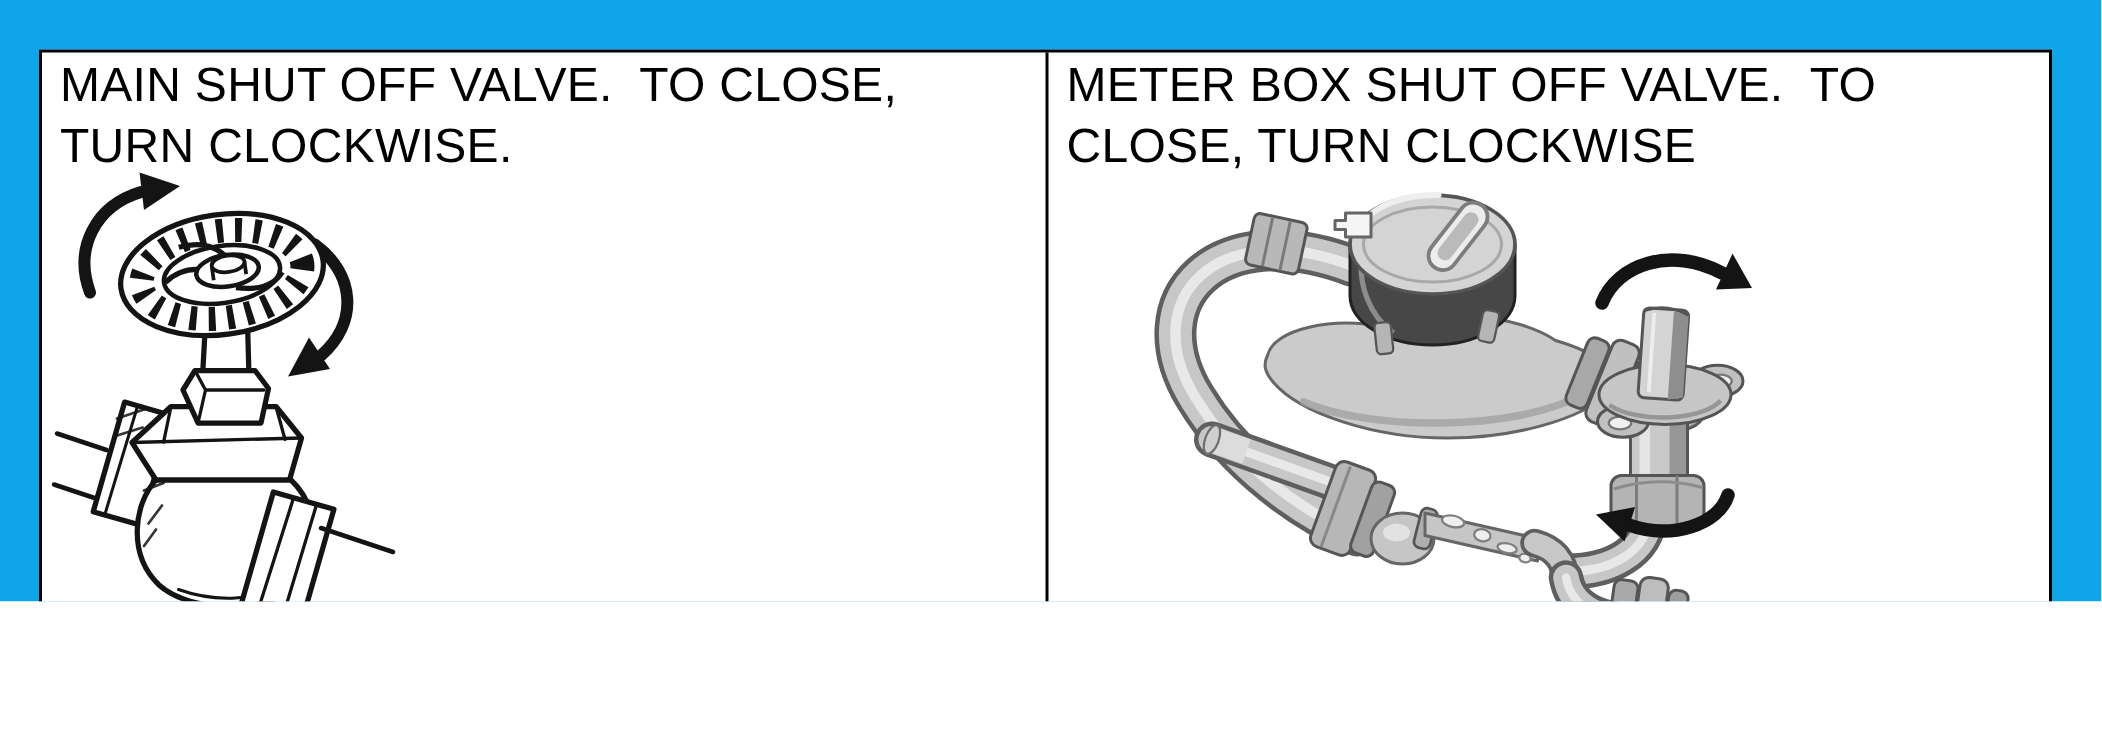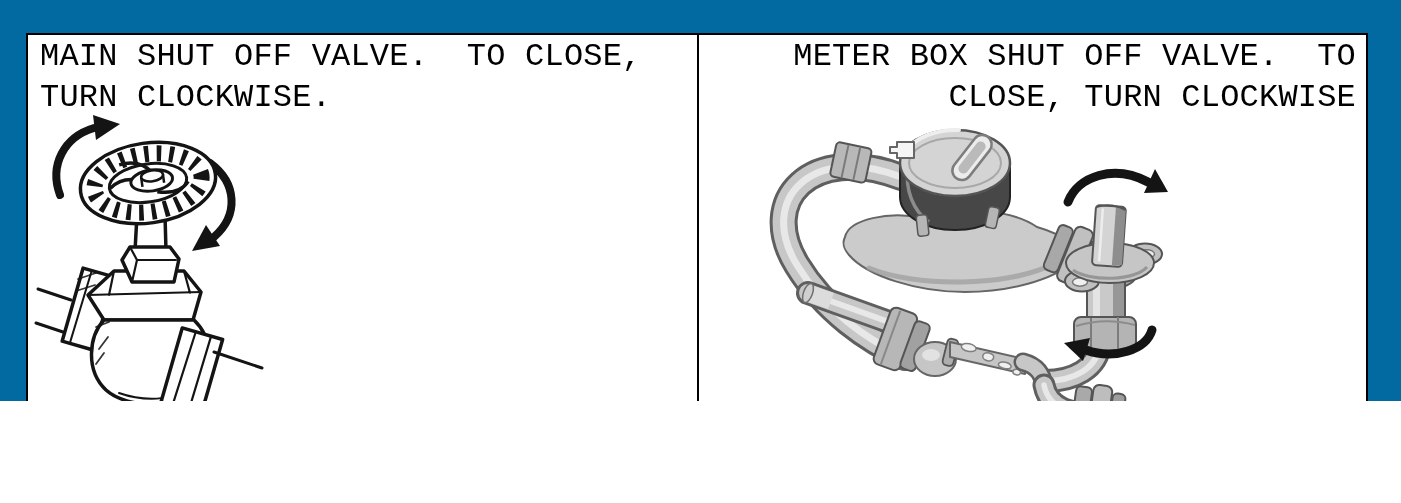--- a/index.html
+++ b/index.html
@@ -1,26 +1,26 @@
 <!DOCTYPE html>
 <html><head>
 <meta charset="utf-8">
 <style>
   html,body { margin:0; padding:0; background:#ffffff; }
   .page {
-    position:relative; width:1401px; height:401px; background:#0369a1;
-    font-family:Liberation Mono, monospace; overflow:hidden;
+    position:relative; width:1401px; height:401px; background:#0ea5e9;
+    font-family:Liberation Sans, sans-serif; overflow:hidden;
   }
   .figure-table {
     position:absolute; left:26px; top:33px; width:1342px; height:434px;
     box-sizing:border-box; border:2px solid #000; display:flex; background:#fff;
   }
   .cell { position:relative; box-sizing:border-box; height:100%; overflow:hidden; }
   .cell-left  { width:671px; border-right:2px solid #000; }
-  .cell-right { flex:1;text-align:right; }
+  .cell-right { flex:1; }
   .caption {
     margin:1px 10px 0 12px; font-size:32px; line-height:41px; color:#000;
     white-space:pre-wrap; letter-spacing:0.2px;
   }
   .illus { position:absolute; }
   .illus-left  { left:6px;  top:76px; }
   .illus-right { left:52px; top:70px; }
 </style>
 </head>
 <body>

